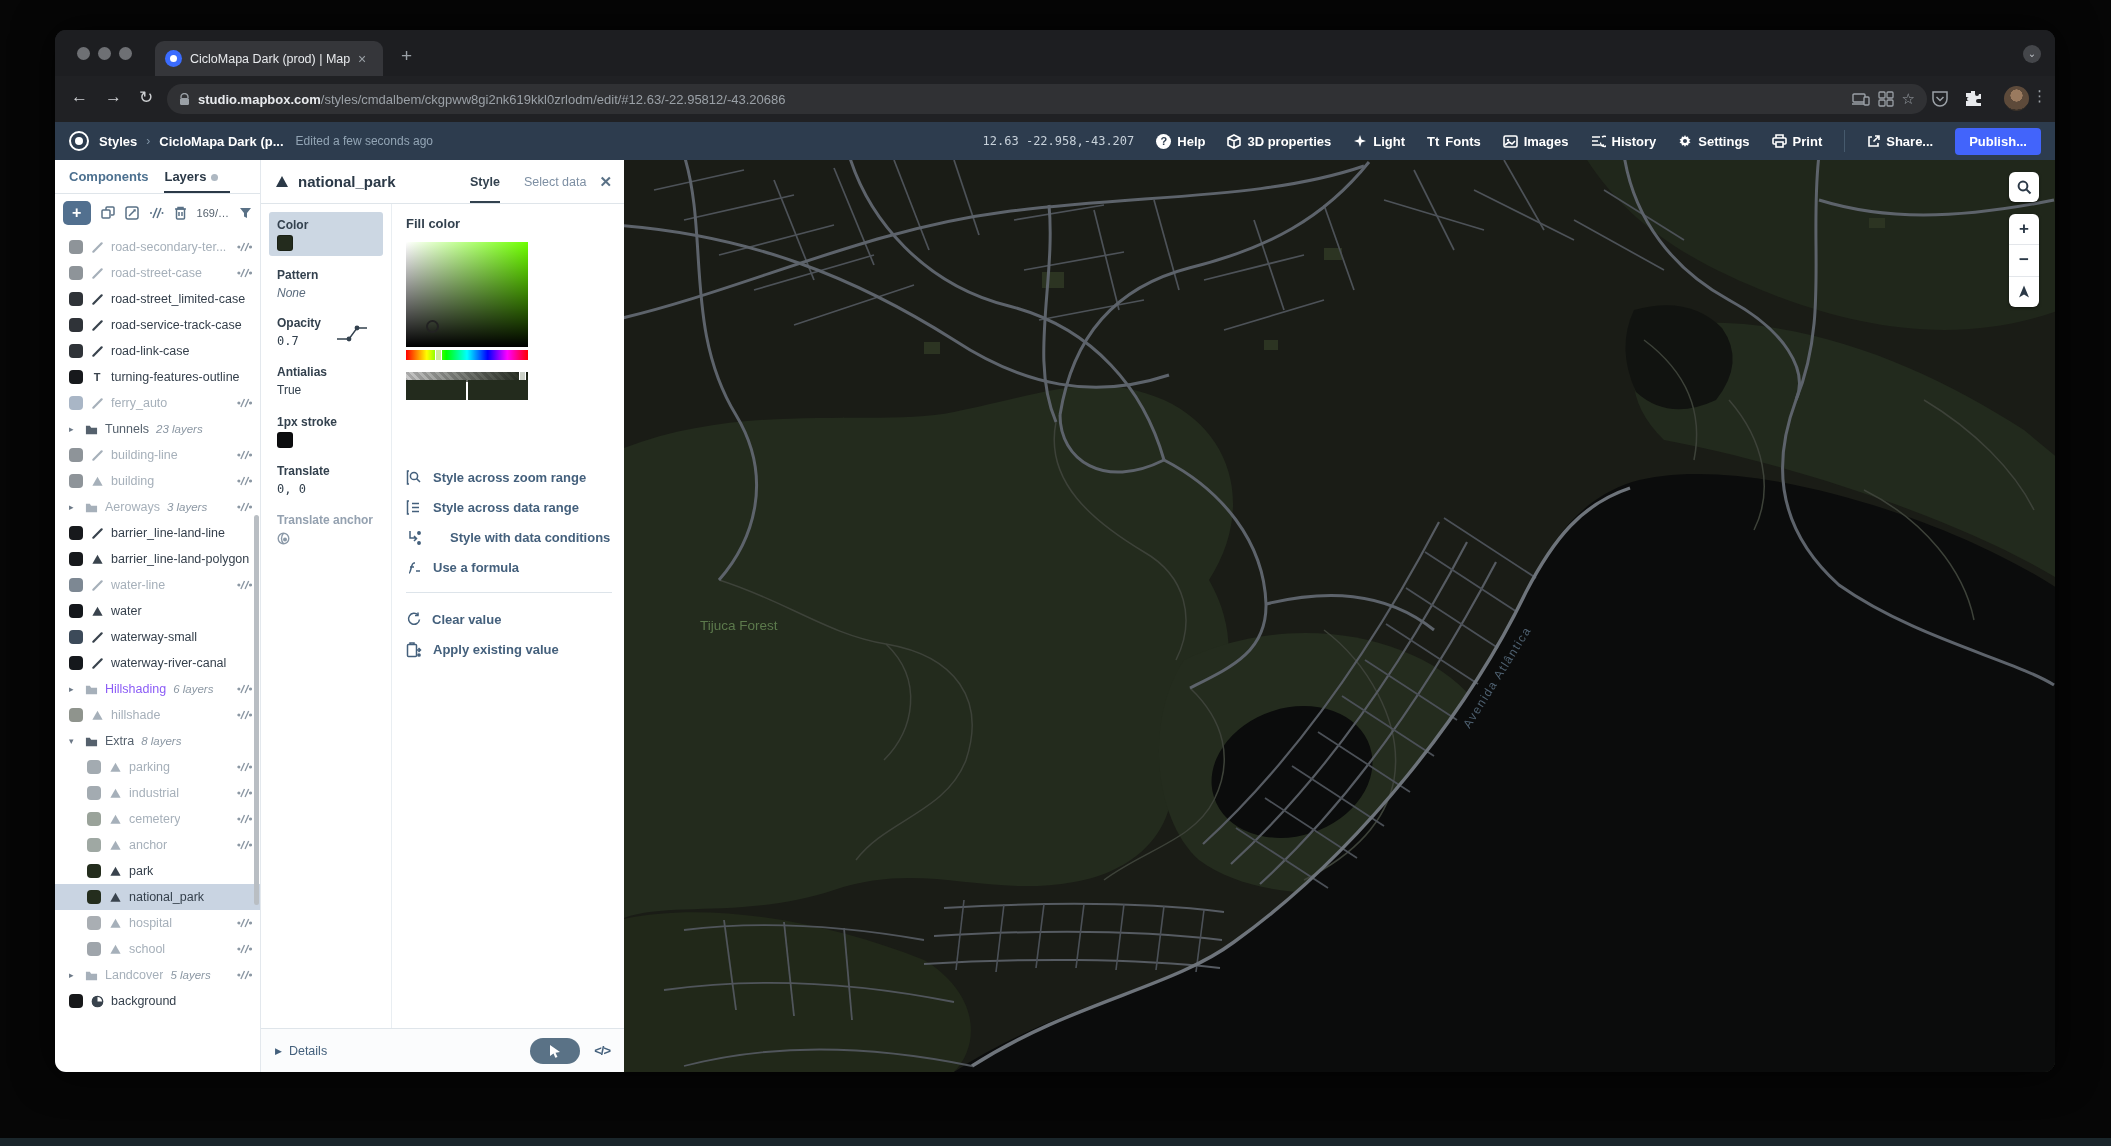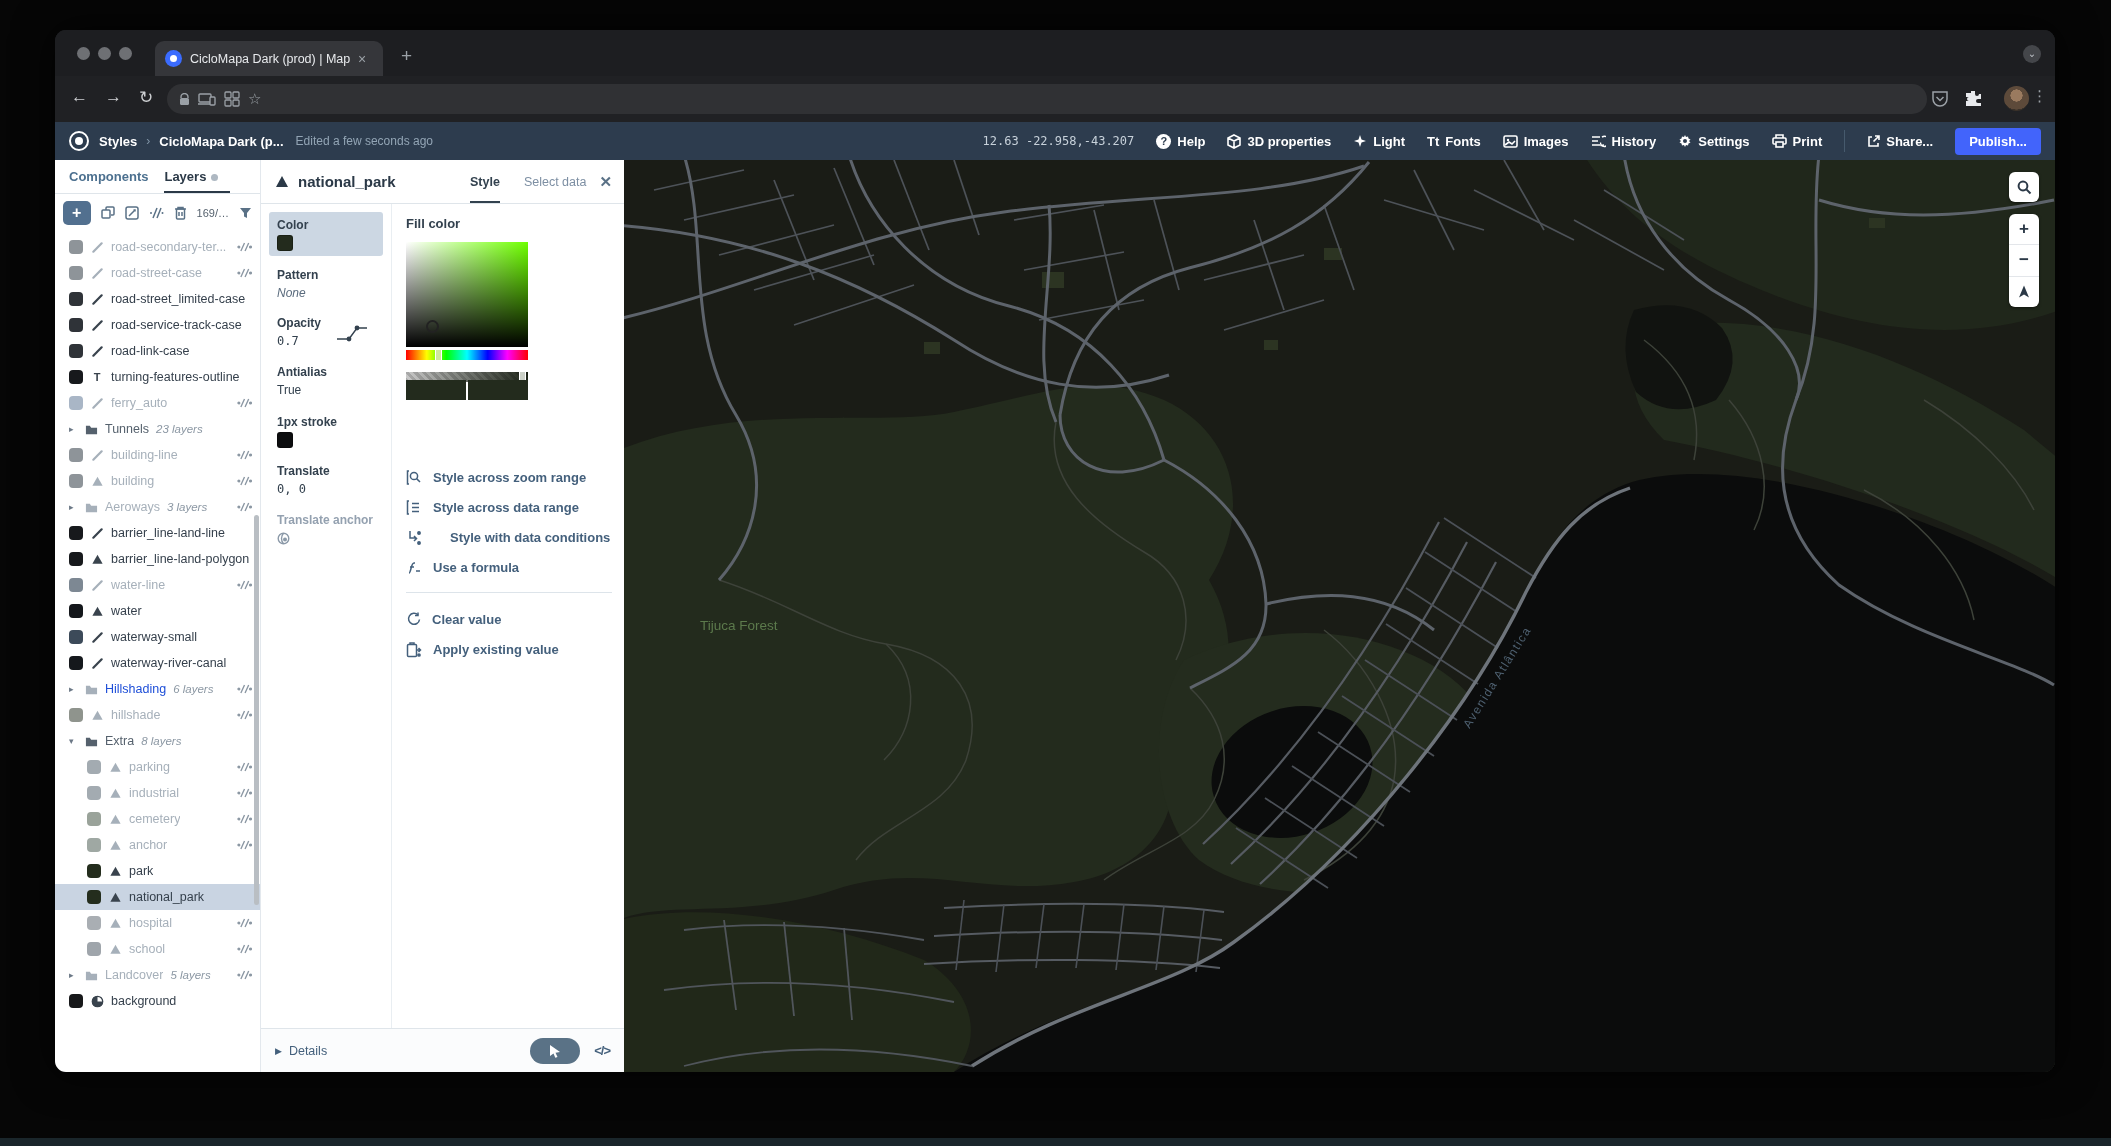--- a/index.html
+++ b/index.html
@@ -163,20 +163,21 @@
     <span class="navbtn abs" style="left:16px">←</span>
     <span class="navbtn abs" style="left:50px">→</span>
     <span class="navbtn abs" style="left:84px">↻</span>
     <div id="urlbar" class="abs">
       <span class="urlicon">
         <svg width="11" height="13" viewBox="0 0 11 13">
             <path d="M2 5 V4 a3.5 3.5 0 0 1 7 0 V5" stroke="#9aa0a6" fill="none" stroke-width="1.4"></path>
             <rect x="1" y="5" width="9" height="7" rx="1.5" fill="#9aa0a6"></rect>
           </svg>
       </span>
+      <span id="url-text"><span class="domain">studio.mapbox.com</span><span class="path">/styles/cmdalbem/ckgpww8gi2nk619kkl0zrlodm/edit/#12.63/-22.95812/-43.20686</span></span>
       <span class="urlicon">
         <svg width="18" height="14" viewBox="0 0 18 14">
             <rect x="1" y="2" width="12" height="8" rx="1" stroke="#9aa0a6" fill="none" stroke-width="1.4"></rect>
             <path d="M0 12 h12" stroke="#9aa0a6" stroke-width="1.4"></path>
             <rect x="12" y="5" width="5" height="8" rx="1" fill="#303134" stroke="#9aa0a6" stroke-width="1.4"></rect>
           </svg>
       </span>
       <span class="urlicon">
         <svg width="16" height="16" viewBox="0 0 16 16">
             <rect x="1" y="1" width="6" height="6" rx="1" stroke="#9aa0a6" fill="none" stroke-width="1.3"></rect>
@@ -514,21 +515,21 @@
           </span>
           <span class="lname">waterway-river-canal</span>
         </div>
         <div class="row dim">
           <span class="caret">▸</span>
           <span class="ticon" style="color: rgb(166, 176, 186);">
             <svg viewBox="0 0 14 12" width="13" height="11">
               <path d="M1 2 h4.2 l1.4 2 H13 v7 H1 Z" fill="currentColor"></path>
             </svg>
           </span>
-          <span class="lname" style="color: #1d4ed8;">Hillshading</span>
+          <span class="lname" style="color: #8b5cf6;">Hillshading</span>
           <span class="lcount">6 layers</span>
           <span class="hideico" style="color: rgb(139, 151, 163);">
             <svg viewBox="0 0 16 11" width="15" height="10">
               <path d="M4 10 L8 1 M8.6 10 L12.6 1" stroke="currentColor" fill="none" stroke-width="1.5"></path>
               <circle cx="1.8" cy="5.5" r="1" fill="currentColor"></circle>
               <circle cx="14.6" cy="5.5" r="1" fill="currentColor"></circle>
             </svg>
           </span>
         </div>
         <div class="row dim">

